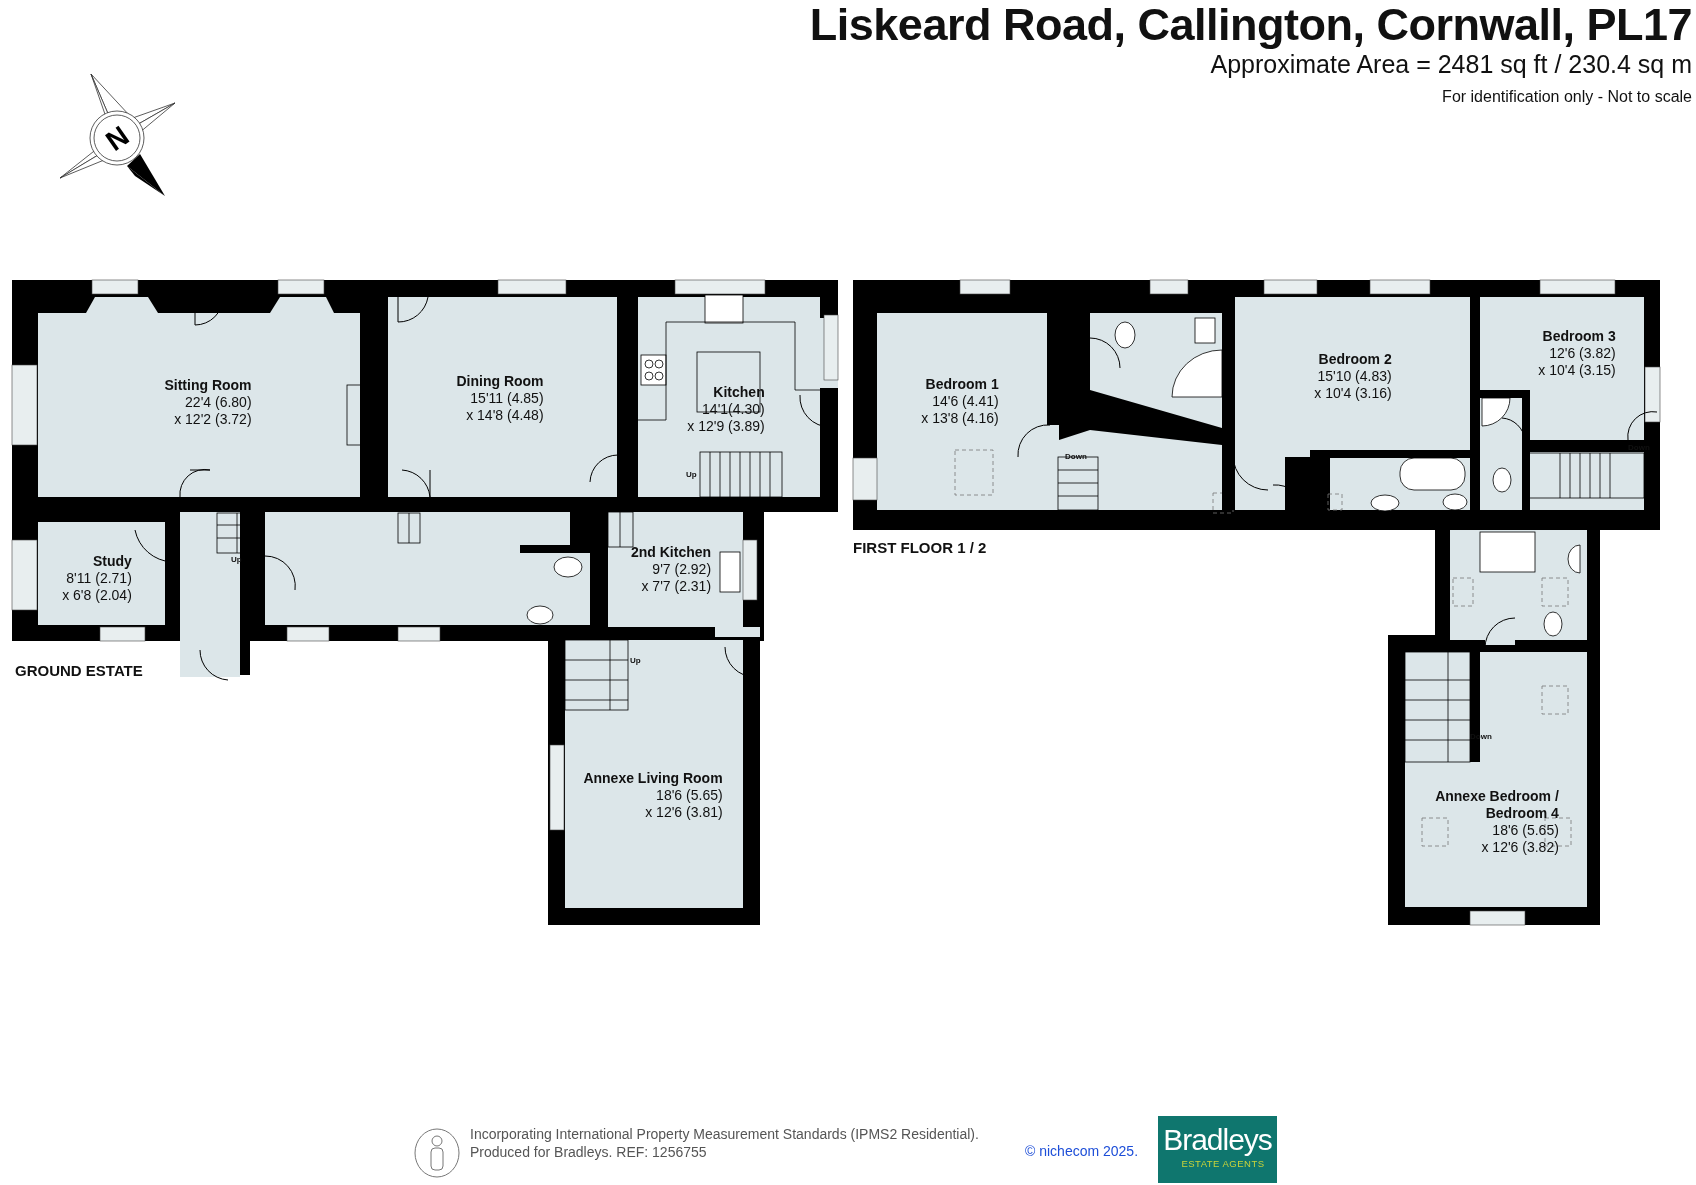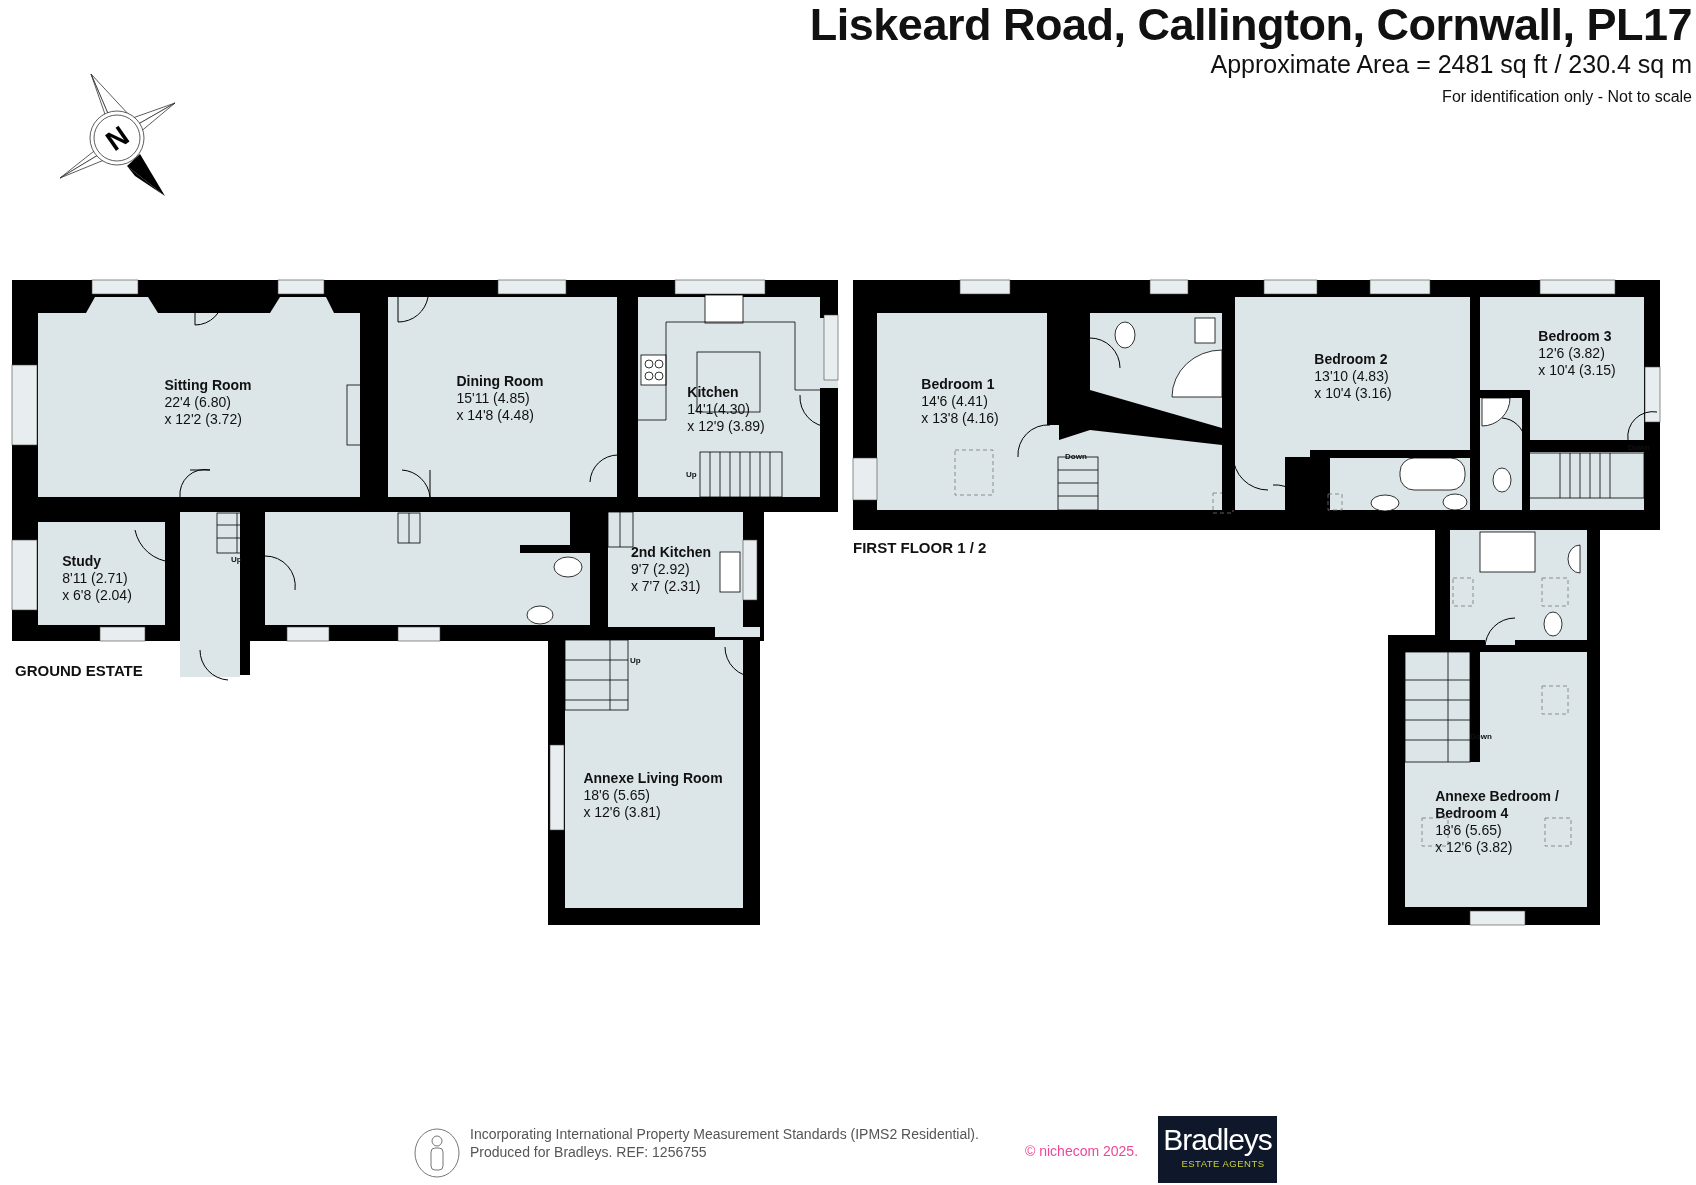--- a/index.html
+++ b/index.html
@@ -3,31 +3,31 @@
 <meta charset="utf-8">
 <style>
   html, body { margin: 0; padding: 0; background: #ffffff; }
   body { width: 1696px; height: 1185px; position: relative; overflow: hidden;
          font-family: "Liberation Sans", sans-serif; color: #111; }
   .title { position: absolute; right: 4px; top: 0px; font-size: 45px; font-weight: bold;
            letter-spacing: -0.5px; white-space: nowrap; line-height: 1.1; }
   .area { position: absolute; right: 4px; top: 50px; font-size: 25px; white-space: nowrap; }
   .note { position: absolute; right: 4px; top: 88px; font-size: 16px; white-space: nowrap; }
   svg.plan { position: absolute; left: 0; top: 0; }
-  .room-label { position: absolute; text-align: left; transform: translateX(-50%);
+  .room-label { position: absolute; text-align: right; transform: translateX(-50%);
                 font-size: 14px; line-height: 17px; white-space: nowrap; }
   .room-label .rn { font-weight: bold; display: block; }
   .room-label .dim { display: block; }
   .floor-label { position: absolute; font-weight: bold; font-size: 15px; white-space: nowrap; }
   .small-label { position: absolute; font-size: 8px; font-weight: bold; white-space: nowrap; text-align: right; }
   .footer { position: absolute; left: 470px; top: 1125px; font-size: 14px; color: #555;
             line-height: 18px; white-space: nowrap; }
-  .copyright { position: absolute; left: 1025px; top: 1143px; font-size: 14px; color: #ec4899; white-space: nowrap; }
+  .copyright { position: absolute; left: 1025px; top: 1143px; font-size: 14px; color: #1d4ed8; white-space: nowrap; }
   .logo { position: absolute; left: 1158px; top: 1116px; width: 119px; height: 67px;
-          background: #0f172a; color: #fff; text-align: center; }
+          background: #0f766e; color: #fff; text-align: center; }
   .logo .brand { display: block; font-size: 30px; margin-top: 8px; letter-spacing: -1px; line-height: 32px; }
   .logo .sub { display: block; font-size: 9.5px; color: #c9d33a; letter-spacing: 0.5px; margin-top: 2px; padding-left: 11px; }
   .person-icon { position: absolute; left: 413px; top: 1127px; }
   .compass { position: absolute; left: 55px; top: 68px; }
 </style>
 </head>
 <body>
 
 <div class="title">Liskeard Road, Callington, Cornwall, PL17</div>
 <div class="area">Approximate Area = 2481 sq ft / 230.4 sq m</div>
@@ -313,21 +313,21 @@
 <div class="small-label" style="left:231px; top:555px;">Up</div>
 <div class="small-label" style="left:630px; top:656px;">Up</div>
 
 <div class="room-label" style="left:960px; top:376px;">
   <span class="rn">Bedroom 1</span>
   <span class="dim">14'6 (4.41)</span>
   <span class="dim">x 13'8 (4.16)</span>
 </div>
 <div class="room-label" style="left:1353px; top:351px;">
   <span class="rn">Bedroom 2</span>
-  <span class="dim">13'10 (4.83)</span>
+  <span class="dim">15'10 (4.83)</span>
   <span class="dim">x 10'4 (3.16)</span>
 </div>
 <div class="room-label" style="left:1577px; top:328px;">
   <span class="rn">Bedroom 3</span>
   <span class="dim">12'6 (3.82)</span>
   <span class="dim">x 10'4 (3.15)</span>
 </div>
 <div class="room-label" style="left:1497px; top:788px;">
   <span class="rn">Annexe Bedroom /</span>
   <span class="rn">Bedroom 4</span>

